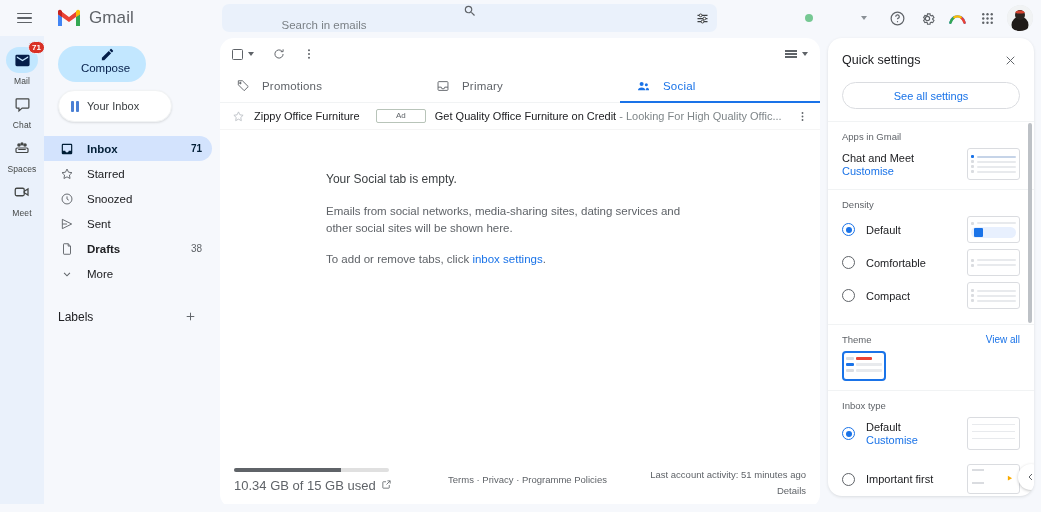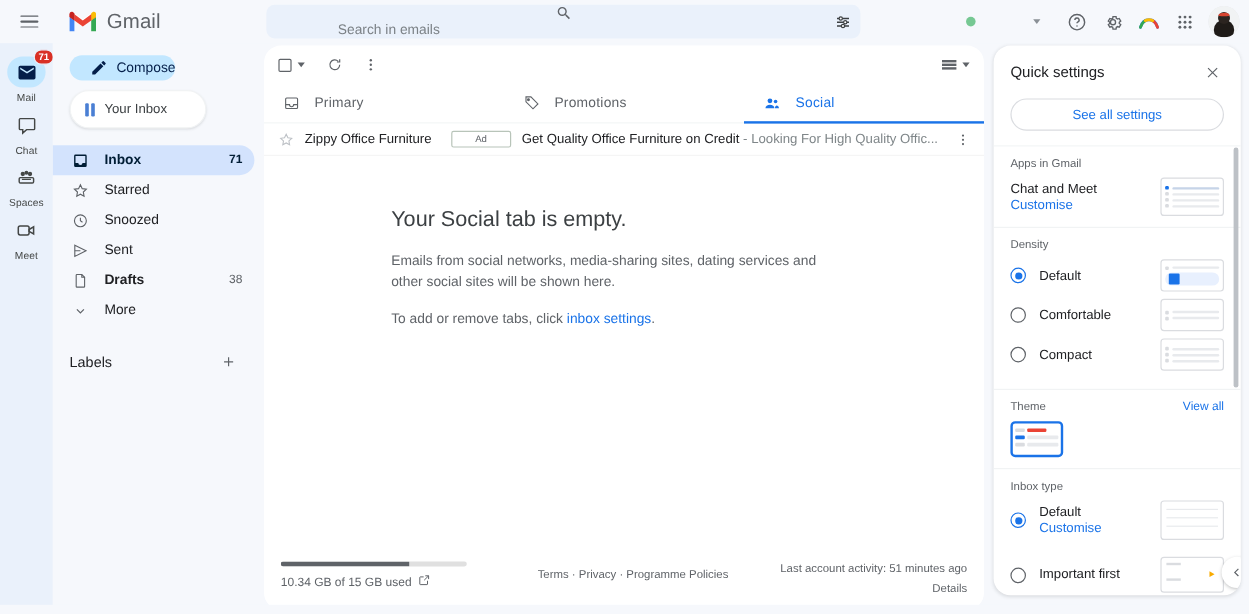--- a/index.html
+++ b/index.html
@@ -84,24 +84,25 @@
     position: absolute; top: -6px; right: -7px;
     min-width: 15px; height: 13px; padding: 0 3px; border-radius: 8px;
     background: #d93025; color: #fff; font-size: 8px; font-weight: bold;
     display: flex; align-items: center; justify-content: center;
     border: 1.5px solid #eaf1fb;
   }
 
   
   .sidebar { position: absolute; left: 44px; top: 36px; width: 176px; height: 476px; background: #f6f8fc; }
   .compose {
-    margin: 10px 0 0 14px; width: 88px; height: 21px;
+    margin: 10px 0 0 14px; width: 88px; height: 36px;
     background: #c2e7ff; border-radius: 18px;
     display: flex; align-items: center; cursor: pointer; border: 0;
     font-family: "Liberation Sans", sans-serif;
+    flex-direction: column;
   }
   .compose .ctxt { font-size: 11.5px; color: #041e49; margin-left: 7px; }
   .compose .cicon { margin-left: 11px; display: flex; }
 
   .pause {
     margin: 8px 0 0 14px; width: 114px; height: 32px;
     background: #fff; border: 1px solid #f1f3f4; border-radius: 16px;
     display: flex; align-items: center; cursor: pointer;
     box-shadow: 0 1px 2px rgba(60,64,67,.15);
   }
@@ -160,30 +161,30 @@
   .sender { font-size: 11px; color: #202124; width: 122px; margin-left: 6px; white-space: nowrap; overflow: hidden; }
   .adbadge {
     font-size: 8px; color: #5f6368; border: 1px solid #b8c4b9;
     border-radius: 2px; padding: 0px 19px 1px; line-height: 11px; margin-right: 9px;
   }
   .subject { font-size: 11px; color: #202124; white-space: nowrap; overflow: hidden; flex: 1; }
   .snippet { color: #7f8689; }
   .rowmore { width: 20px; display: flex; align-items: center; justify-content: center; cursor: pointer; }
 
   .empty { padding: 42px 0 0 106px; }
-  .empty h3 { margin: 0 0 17px 0; font-size: 18px; font-weight: normal; color: #3c4043; }
+  .empty h3 { margin: 0 0 17px 0; font-size: 12px; font-weight: normal; color: #3c4043; }
   .empty p { margin: 0 0 15px 0; font-size: 11.5px; color: #5f6368; line-height: 1.45; max-width: 360px; }
   .empty a { color: #1a73e8; text-decoration: none; cursor: pointer; }
 
   .footer { position: absolute; bottom: 0; left: 0; width: 600px; padding: 0 14px 10px; }
   .frow { display: flex; align-items: flex-start; }
   .fcol-left { width: 190px; }
   .bar { width: 155px; height: 4px; background: #e0e0e0; border-radius: 2px; overflow: hidden; margin-bottom: 6px; }
   .bar i { display: block; height: 4px; background: #5f6368; }
-  .storage { font-size: 10px; color: #5f6368; display: flex; align-items: center; gap: 5px; }
+  .storage { font-size: 13px; color: #5f6368; display: flex; align-items: center; gap: 5px; }
   .fcol-mid { flex: 1; text-align: center; padding-top: 1px; }
   .fcol-mid span, .fcol-mid a { font-size: 9.5px; color: #5f6368; text-decoration: none; cursor: pointer; }
   .fcol-right { width: 175px; text-align: right; padding-top: 1px; }
   .fcol-right div { font-size: 9.5px; color: #5f6368; }
   .fcol-right a { font-size: 9.5px; color: #5f6368; text-decoration: none; cursor: pointer; }
 
   
   .qs {
     position: absolute; left: 828px; top: 38px; width: 206px; height: 458px;
     background: #fff; border-radius: 14px; overflow: hidden;
@@ -493,31 +494,31 @@
             <i></i>
             <i></i>
           </span>
         <span class="tb-caret"></span>
       </div>
     </div>
 
     <div class="tabs">
       <div class="tab">
         <svg width="14" height="14" viewBox="0 0 24 24" fill="none" stroke="#5f6368" stroke-width="1.6">
+          <path d="M11 3H4v7l10 10 7-7L11 3z"></path>
+            <circle cx="7.5" cy="7" r="1.3" fill="#5f6368"></circle>
+        </svg>
+        <span class="ttxt">Promotions</span>
+      </div>
+      <div class="tab">
+        <svg width="14" height="14" viewBox="0 0 24 24" fill="none" stroke="#5f6368" stroke-width="1.6">
           <rect x="3.5" y="4.5" width="17" height="15" rx="1.5"></rect>
             <path d="M3.5 14H9a3 3 0 0 0 6 0h5.5"></path>
         </svg>
         <span class="ttxt">Primary</span>
-      </div>
-      <div class="tab">
-        <svg width="14" height="14" viewBox="0 0 24 24" fill="none" stroke="#5f6368" stroke-width="1.6">
-          <path d="M11 3H4v7l10 10 7-7L11 3z"></path>
-            <circle cx="7.5" cy="7" r="1.3" fill="#5f6368"></circle>
-        </svg>
-        <span class="ttxt">Promotions</span>
       </div>
       <div class="tab active">
         <svg width="15" height="15" viewBox="0 0 24 24" fill="#1a73e8">
           <circle cx="9" cy="8" r="3.2"></circle>
             <circle cx="16.5" cy="9" r="2.4"></circle>
           <path d="M3 18c0-3 2.7-4.6 6-4.6s6 1.6 6 4.6z"></path>
             <path d="M15.6 18c0-2 .8-3.3 2.1-3.9 2 .2 3.3 1.6 3.3 3.9z"></path>
         </svg>
         <span class="ttxt">Social</span>
       </div>

